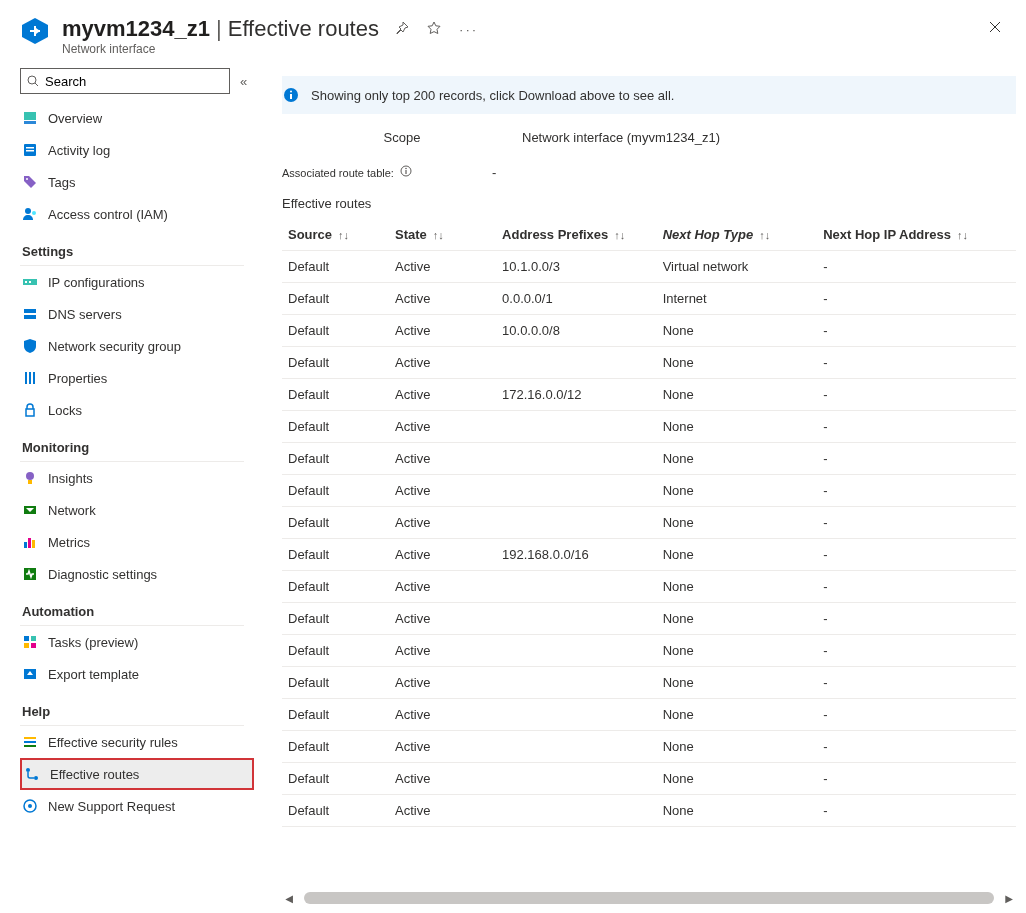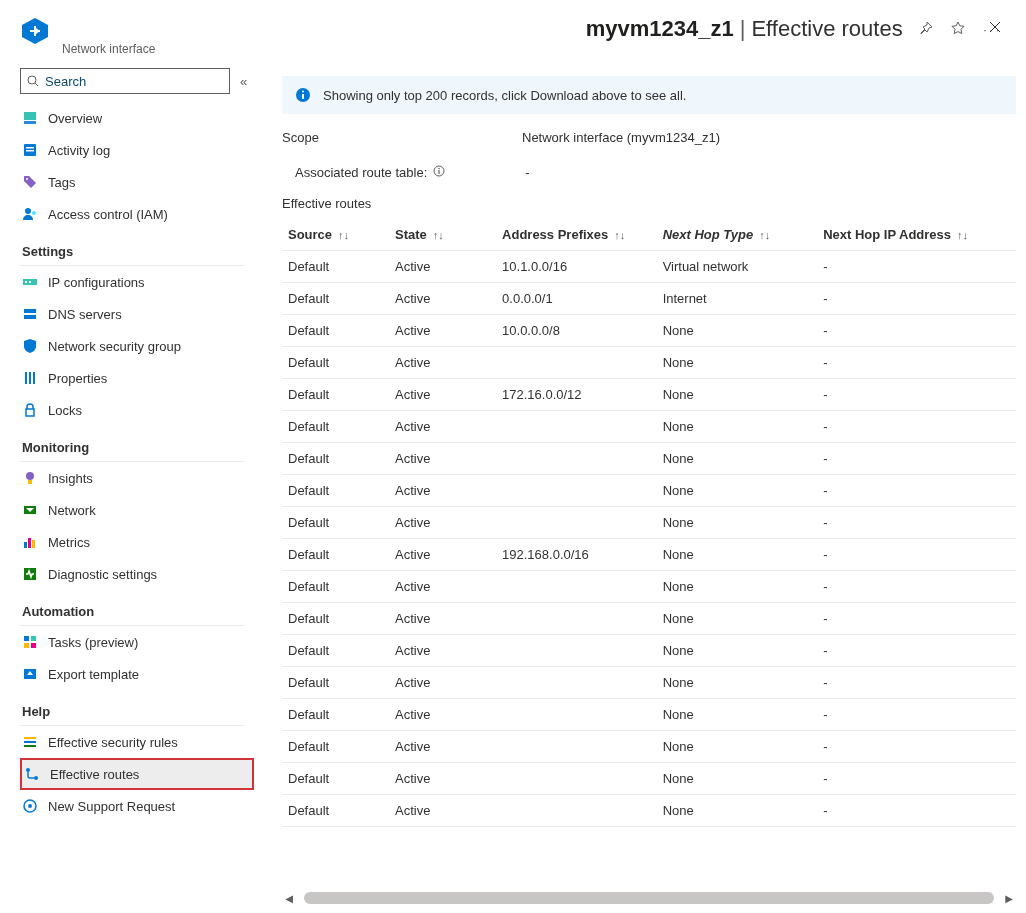--- a/index.html
+++ b/index.html
@@ -3,60 +3,60 @@
 <meta charset="utf-8">
 <style>
   * { box-sizing: border-box; }
   html, body { margin:0; padding:0; font-family: "Segoe UI", Arial, sans-serif; font-size:13px; color:#323130; background:#fff; }
   .page { width:1026px; height:913px; position:relative; overflow:hidden; }
 
   
   .header { display:flex; align-items:flex-start; padding:16px 20px 6px 20px; }
   .hdr-icon { width:30px; height:30px; margin-right:12px; flex-shrink:0; }
   .hdr-text { flex:1; display:flex; flex-direction:column; }
-  .hdr-title-row { display:flex; align-items:center;justify-content:flex-end; }
+  .hdr-title-row { display:flex; align-items:center; }
   .hdr-title { font-size:22px; font-weight:600; color:#201f1e; }
   .hdr-sep { font-size:22px; color:#605e5c; margin:0 6px; font-weight:300; }
   .hdr-sub { font-size:22px; font-weight:300; color:#323130; }
   .hdr-actions { display:flex; align-items:center; margin-left:12px; gap:10px; color:#605e5c; }
   .hdr-action-btn { background:none; border:none; padding:4px; cursor:pointer; color:#605e5c; }
   .hdr-resource-type { font-size:12px; color:#605e5c; margin-top:0px; }
   .close-btn { position:absolute; top:16px; right:20px; background:none; border:none; cursor:pointer; color:#323130; font-size:16px; padding:4px; }
 
   
   .body { display:flex; height:calc(100% - 70px); }
   .sidebar { width:264px; padding:6px 0 0 20px; flex-shrink:0; }
   .search-row { display:flex; align-items:center; margin-bottom:8px; }
-  .search-box { width:210px; height:26px; border:1px solid #605e5c; display:flex; align-items:center; padding:0 6px; color:#0c4a6e; font-size:13px; }
+  .search-box { width:210px; height:26px; border:1px solid #605e5c; display:flex; align-items:center; padding:0 6px; color:#000000; font-size:13px; }
   .search-box svg { margin-right:6px; }
   .collapse-btn { background:none; border:none; cursor:pointer; color:#605e5c; margin-left:8px; padding:2px; font-size:13px; }
 
   .nav-group-title { font-weight:600; font-size:13px; padding:14px 0 6px 2px; border-bottom:1px solid #edebe9; margin-right:20px; }
   .nav-item { display:flex; align-items:center; height:32px; padding-left:2px; cursor:pointer; }
   .nav-item.selected { background:#ededed; border:2px solid #d13438; margin-right:10px; }
   .nav-item .icon { width:16px; height:16px; display:inline-flex; align-items:center; justify-content:center; margin-right:10px; flex-shrink:0; }
   .nav-item span.label { font-size:13px; }
 
   
   .main { flex:1; padding:6px 10px 0 18px; overflow:hidden; display:flex; flex-direction:column; }
   .toolbar { display:flex; align-items:center; height:36px; gap:6px; }
   .toolbar-btn { display:flex; align-items:center; gap:6px; background:none; border:none; padding:4px 10px; cursor:pointer; font-size:13px; color:#323130; }
   .toolbar-btn svg { color:#0078d4; }
   .toolbar-sep { width:1px; height:20px; background:#d2d0ce; margin:0 4px; }
 
-  .info-banner { background:#eff6fc; border:1px solid #eff6fc; padding:10px 12px; display:flex; align-items:center; margin:8px 0 16px 0; }
+  .info-banner { background:#eff6fc; border:1px solid #eff6fc; padding:10px 0; display:flex; align-items:center; margin:8px 0 16px 0; }
   .info-banner svg { flex-shrink:0; margin-right:12px; }
   .info-banner-text { font-size:13px; color:#323130; }
 
   .scope-row { display:flex; margin-bottom:20px; }
-  .scope-label { width:240px; font-size:13px; color:#323130; }
+  .scope-label { width:240px; font-size:13px; color:#323130;text-align:center; }
   .scope-value { font-size:13px; color:#323130; }
 
   .assoc-row { display:flex; align-items:center; margin-bottom:16px; }
-  .assoc-label { font-size:13px; margin-right:6px;margin-left:13px; }
+  .assoc-label { font-size:11px; margin-right:6px; }
   .assoc-info { color:#605e5c; margin-right:80px; }
   .assoc-val { font-size:13px; }
 
   .section-title { font-size:13px; margin-bottom:8px; }
 
   .table-wrap { flex:1; overflow:auto; }
   .routes-table { width:100%; min-width:760px; border-collapse:collapse; font-size:13px; }
   .routes-table th { text-align:left; font-weight:600; padding:8px 6px; border-bottom:1px solid #edebe9; white-space:nowrap; }
   .routes-table th .sort { margin-left:6px; color:#605e5c; font-size:11px; }
   .routes-table td { padding:8px 6px; border-bottom:1px solid #edebe9; }
@@ -351,21 +351,21 @@
               <th class="col-pref"><span>Address Prefixes</span><span class="sort">↑↓</span></th>
               <th class="col-nht"><span>Next Hop Type</span><span class="sort">↑↓</span></th>
               <th class="col-nhip"><span>Next Hop IP Address</span><span class="sort">↑↓</span></th>
               <th class="col-us"><span>Us</span></th>
             </tr>
           </thead>
           <tbody id="routes-body">
               <tr>
                 <td>Default</td>
                 <td>Active</td>
-                <td>10.1.0.0/16</td>
+                <td>10.1.0.0/3</td>
                 <td>Virtual network</td>
                 <td>-</td>
                 <td>-</td>
               </tr>
               <tr>
                 <td>Default</td>
                 <td>Active</td>
                 <td>0.0.0.0/1</td>
                 <td>Internet</td>
                 <td>-</td>

